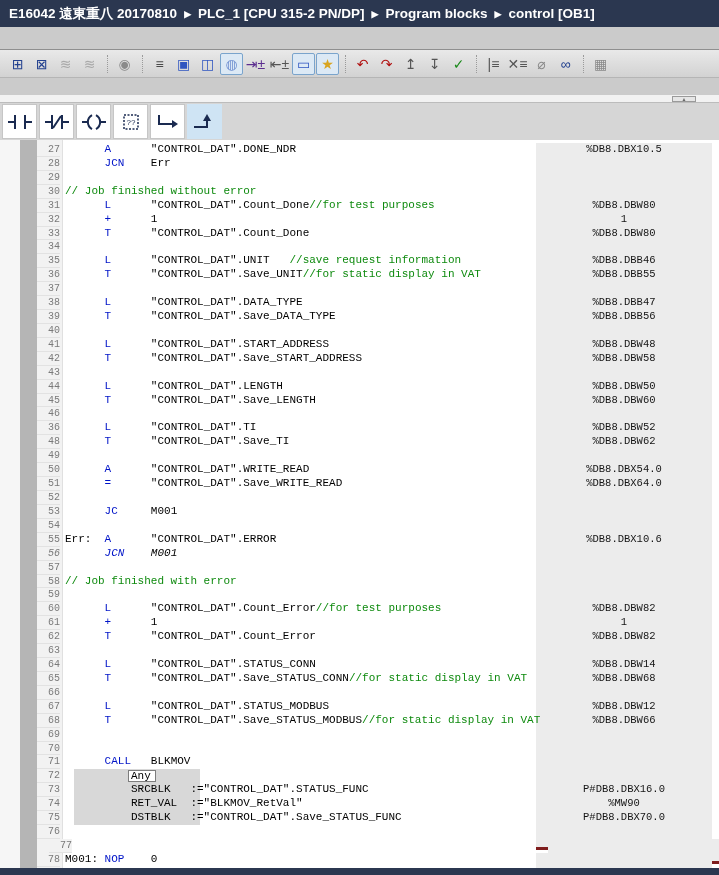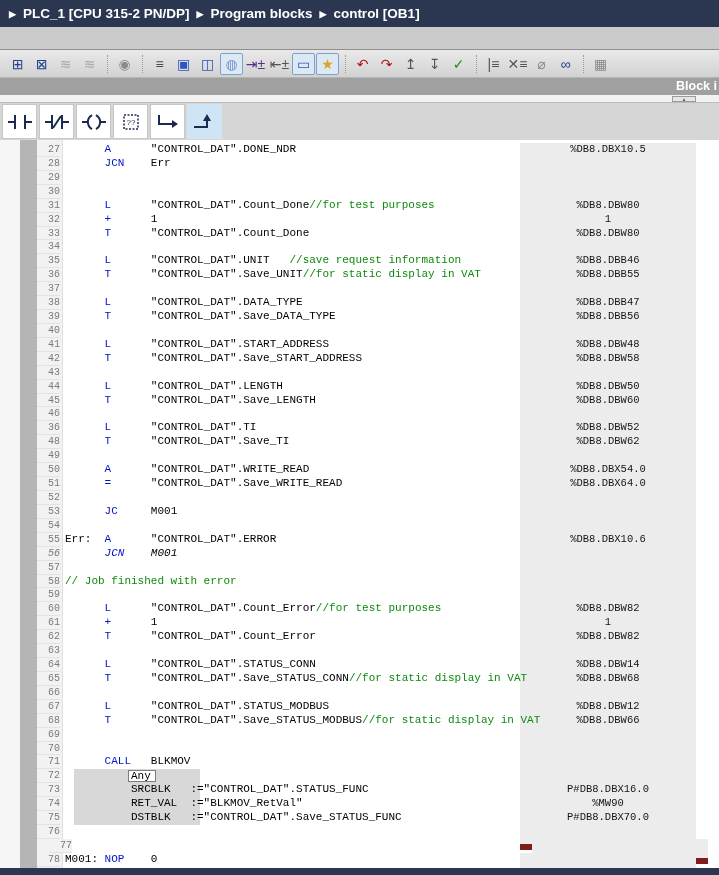--- a/index.html
+++ b/index.html
@@ -53,37 +53,38 @@
     border-right:1px solid #e0e0e0; }
   .rows { position:absolute; left:0; top:3px; width:719px; }
   .crow { position:absolute; left:0; width:719px; height:13.92px; }
   .lnum { position:absolute; left:37px; top:0; width:23px; height:13.92px; text-align:right;
     font-family:"Liberation Mono", monospace; font-size:10px; line-height:13.92px;
     color:#7a7a7a; border-bottom:1px solid #e2e2e2; background:#f2f2f2; }
   .codetext { position:absolute; left:65px; top:0; height:13.92px; white-space:pre;
     font-family:"Liberation Mono", monospace; font-size:11px; line-height:13.92px; color:#000; }
   .mn  { color:#0014c8; }
   .cm  { color:#0e8a0e; }
-  .addrcell { position:absolute; left:520px; top:0; width:176px; height:25px;
-    background:#ececec; border-bottom:6px solid #7f1d1d; text-align:center;
+  .addrcell { position:absolute; left:536px; top:0; width:176px; height:25px;
+    background:#ececec; border-bottom:3px solid #7f1d1d; text-align:center;
     font-family:"Liberation Mono", monospace; font-size:10.5px; line-height:13px; color:#141414; }
   .paramgrey { position:absolute; left:74px; top:0; width:126px; height:13.92px; background:#d8d8d8; }
   .anybox { position:absolute; left:128px; top:0.5px; width:28px; height:12.5px; background:#fff;
     border:1px solid #7d7d7d; font-family:"Liberation Mono", monospace; font-size:11px;
     line-height:11px; color:#000; padding-left:2px; }
 
   
   .bottomstrip { position:absolute; left:0; top:868px; width:719px; height:7px; background:#2b3750; }
 </style>
 </head>
 <body>
 
 <div id="app">
 
   <div class="breadcrumb" id="breadcrumb">
+      <span class="crumb">E16042 遠東重八 20170810</span>
       <span class="crumb-sep">▶</span>
       <span class="crumb">PLC_1 [CPU 315-2 PN/DP]</span>
       <span class="crumb-sep">▶</span>
       <span class="crumb">Program blocks</span>
       <span class="crumb-sep">▶</span>
       <span class="crumb">control [OB1]</span>
     </div>
 
   <div class="gapband"></div>
 
@@ -111,23 +112,20 @@
       <div class="tbico" style="color: rgb(26, 138, 26);">✓</div>
       <div class="tbsep"></div>
       <div class="tbico" style="color: rgb(85, 85, 85);">|≡</div>
       <div class="tbico" style="color: rgb(85, 85, 85);">✕≡</div>
       <div class="tbico" style="color: rgb(138, 138, 138);">⌀</div>
       <div class="tbico" style="color: rgb(35, 65, 143);">∞</div>
       <div class="tbsep"></div>
       <div class="tbico" style="color: rgb(138, 138, 138);">▦</div>
     </div>
 
-  <div class="blockbar">
-    <span>Block i</span>
-  </div>
   <div class="splitter">
     <div class="handle">
       <span>▲</span>
     </div>
   </div>
 
   <div class="favbar" id="favbar">
       <div class="favbtn" style="left: 2px;">
         <span>
           <svg width="26" height="20" viewBox="0 0 26 20">
@@ -192,20 +190,21 @@
           <div class="codetext">      <span class="mn">JCN    </span>Err</div>
         </div>
         <div class="crow" style="top: 27.84px;">
           <div class="addrcell"></div>
           <div class="lnum">29</div>
           <div class="codetext"></div>
         </div>
         <div class="crow" style="top: 41.76px;">
           <div class="addrcell"></div>
           <div class="lnum">30</div>
+          <div class="codetext"><span class="cm">// Job finished without error</span></div>
         </div>
         <div class="crow" style="top: 55.68px;">
           <div class="addrcell">%DB8.DBW80</div>
           <div class="lnum">31</div>
           <div class="codetext">      <span class="mn">L      </span>"CONTROL_DAT".Count_Done<span class="cm">//for test purposes</span></div>
         </div>
         <div class="crow" style="top: 69.6px;">
           <div class="addrcell">1</div>
           <div class="lnum">32</div>
           <div class="codetext">      <span class="mn">+      </span>1</div>

